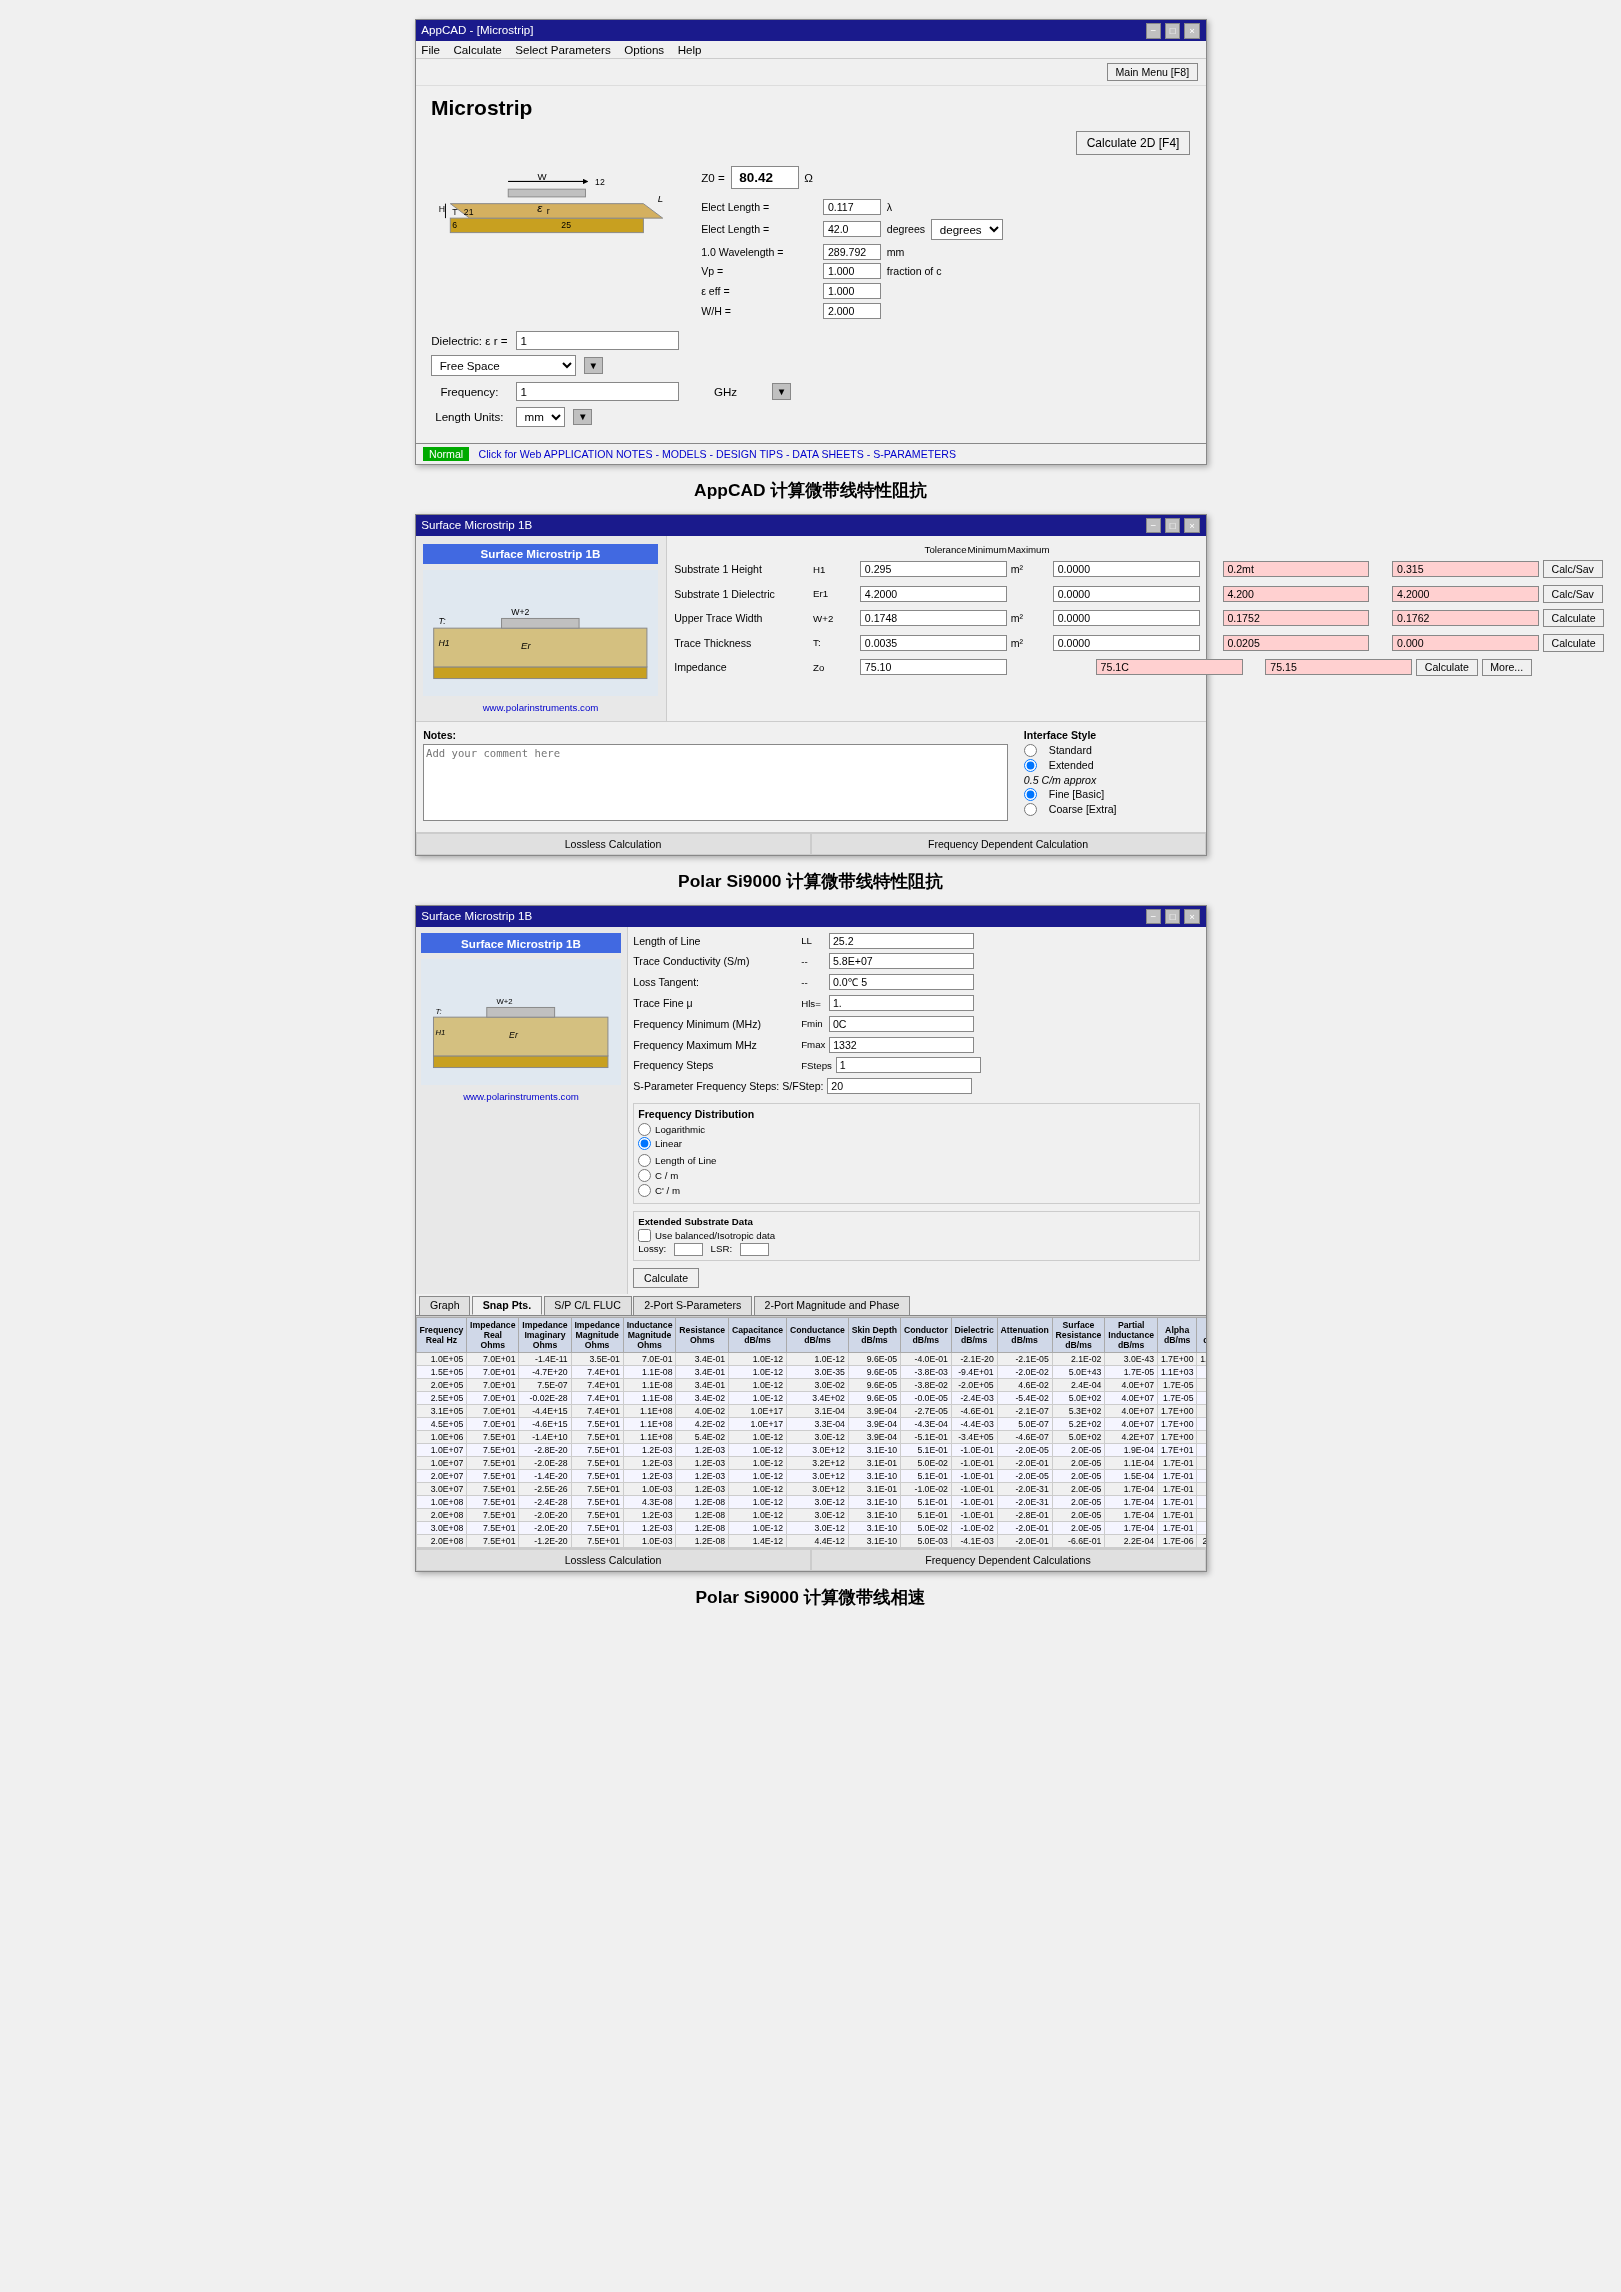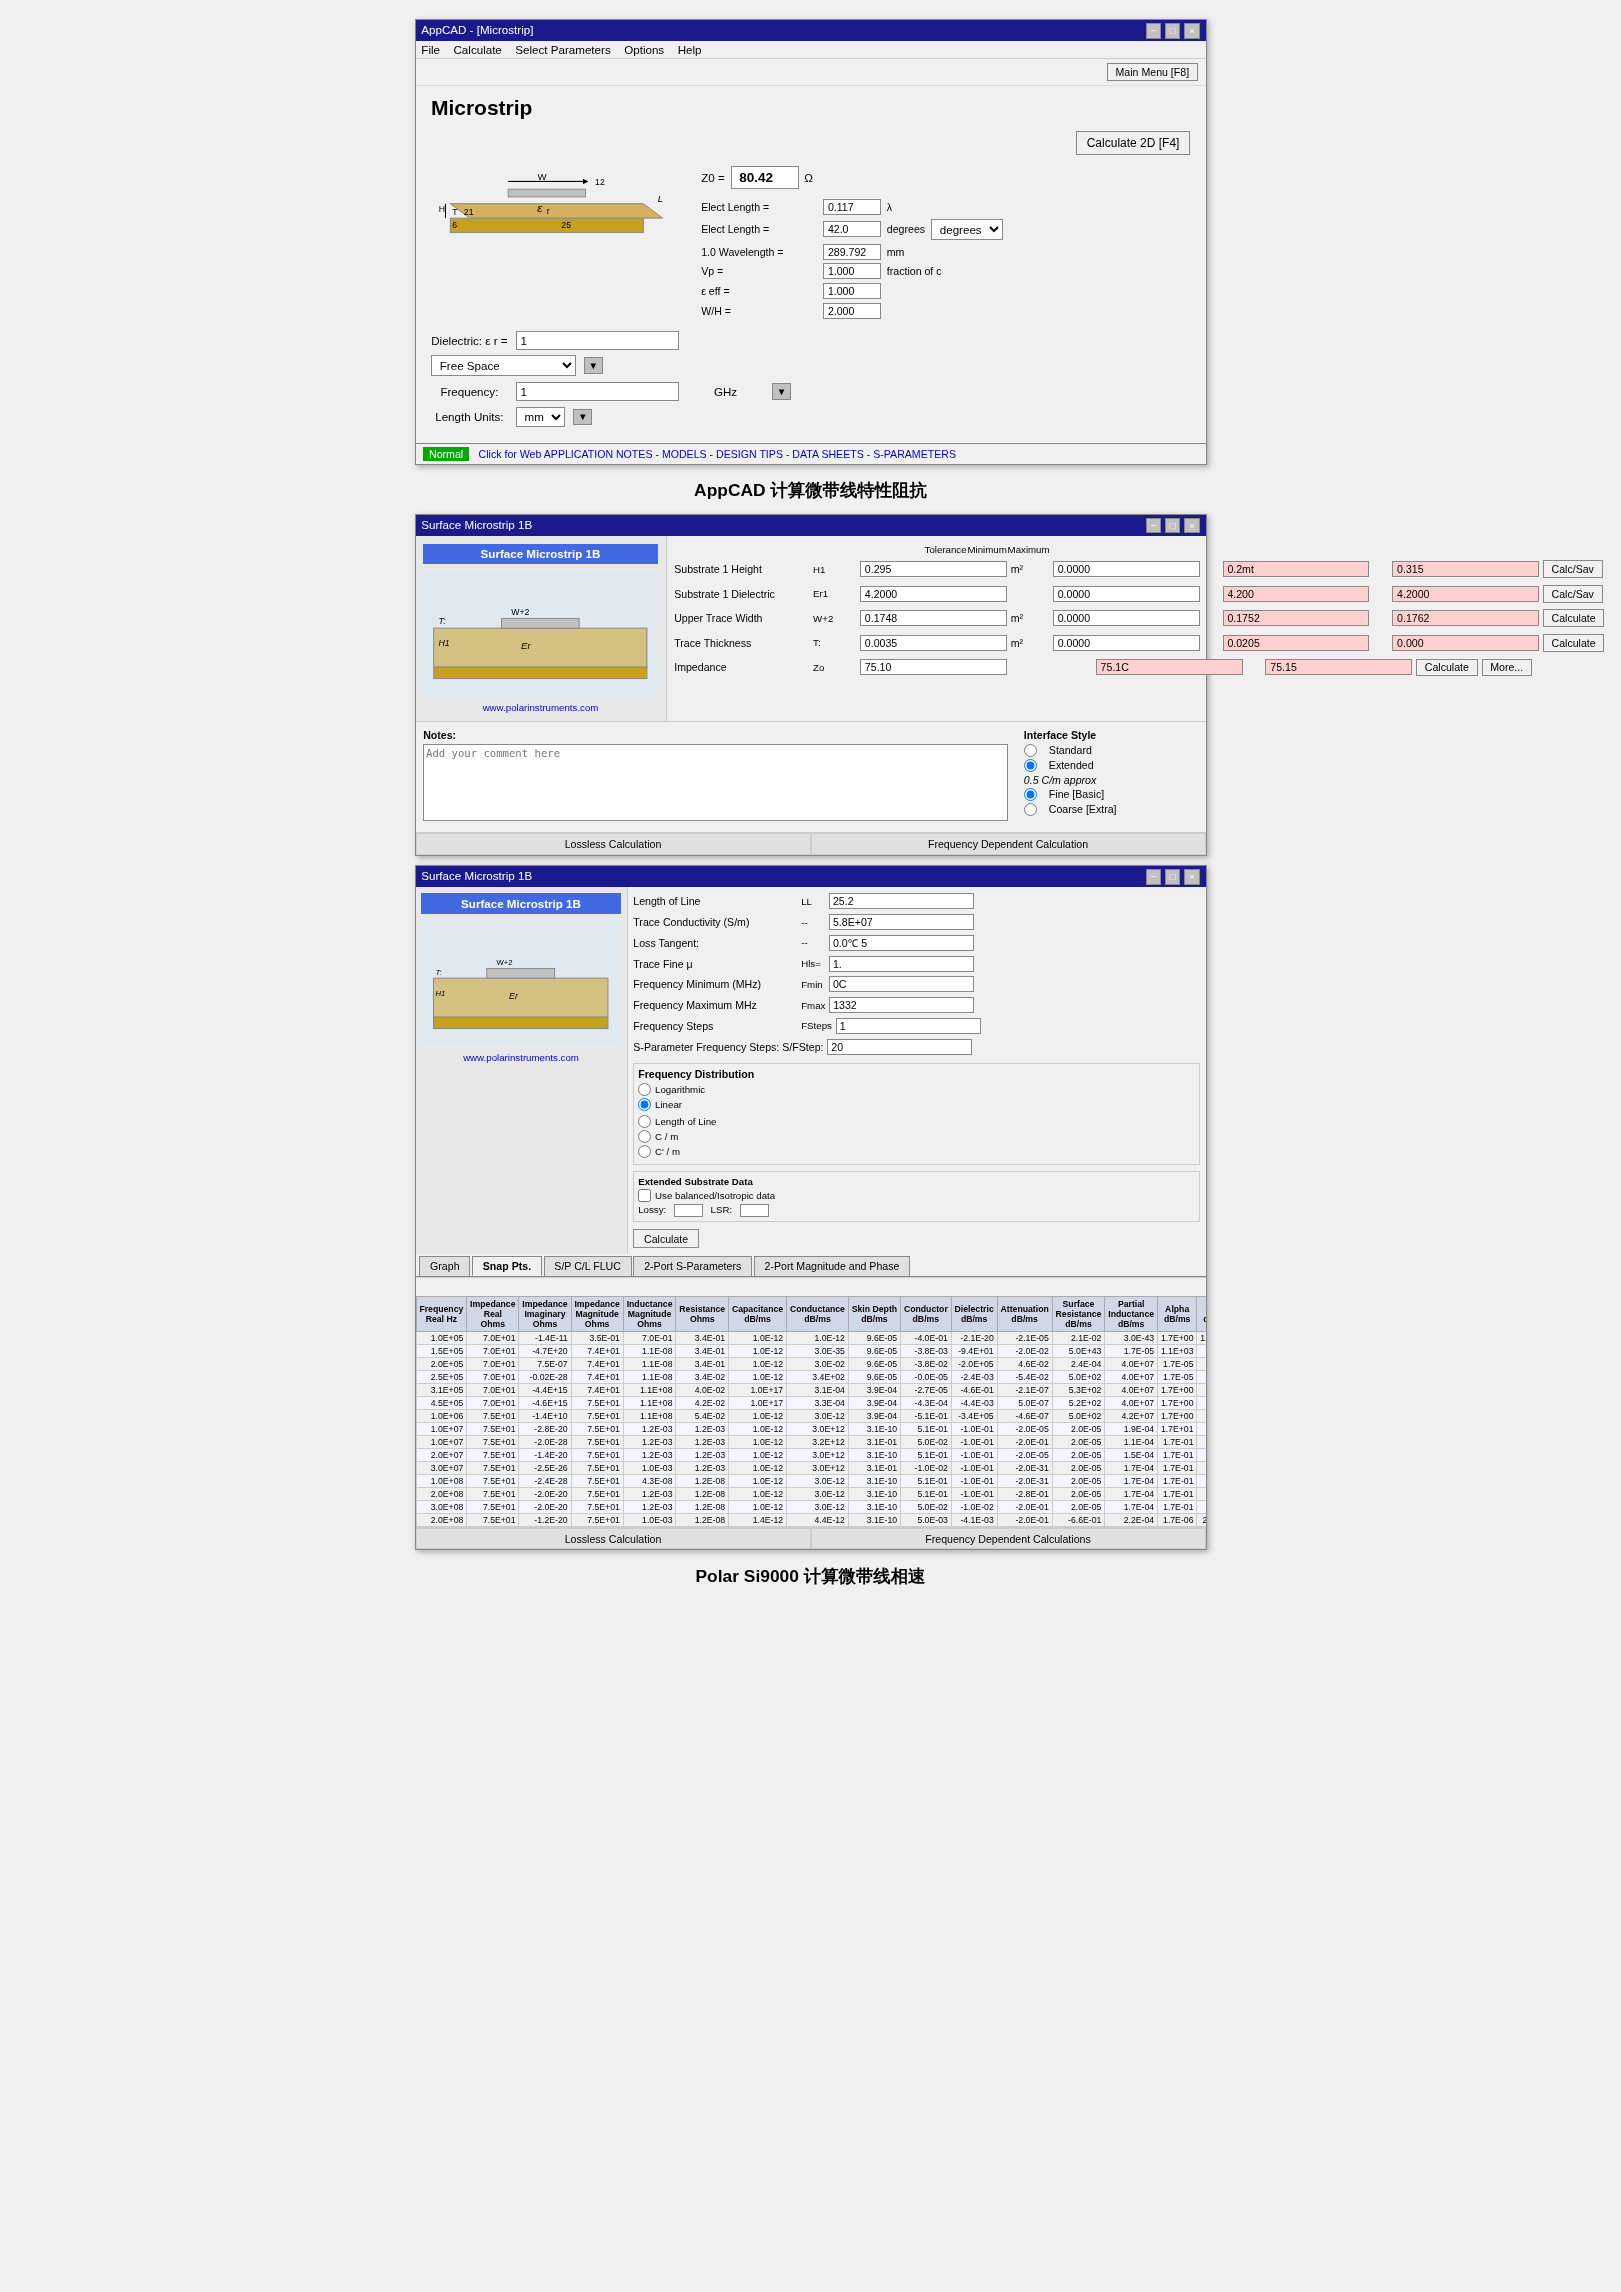--- a/index.html
+++ b/index.html
@@ -413,21 +413,20 @@
 
     
     .data-table-container {
       overflow-x: auto;
       border-top: 1px solid #ccc;
     }
     .data-table {
       width: 100%;
       border-collapse: collapse;
       font-size: 8.7px;
-      margin-top: 18px;
     }
     .data-table th {
       background: #d0d8e8;
       border: 1px solid #aaa;
       padding: 1.9px 2.9px;
       text-align: center;
       font-size: 8.7px;
       white-space: nowrap;
     }
     .data-table td {
@@ -733,20 +732,21 @@
         </div>
       </div>
     </div>
 
     <div class="polar-footer">
       <div class="polar-footer-btn">Lossless Calculation</div>
       <div class="polar-footer-btn">Frequency Dependent Calculation</div>
     </div>
   </div>
 
+  <div class="section-title">Polar Si9000 计算微带线特性阻抗</div>
 
   <div class="polar-window">
 
     <div class="window-titlebar">
       <span>Surface Microstrip 1B</span>
       <div class="titlebar-btns">
         <div class="titlebar-btn">−</div>
         <div class="titlebar-btn">□</div>
         <div class="titlebar-btn">×</div>
       </div>

